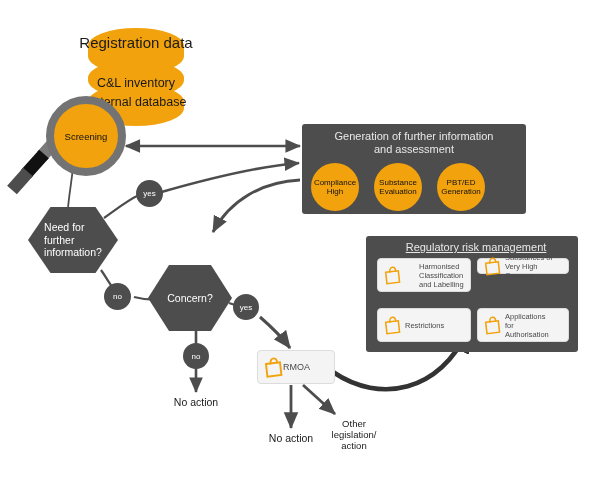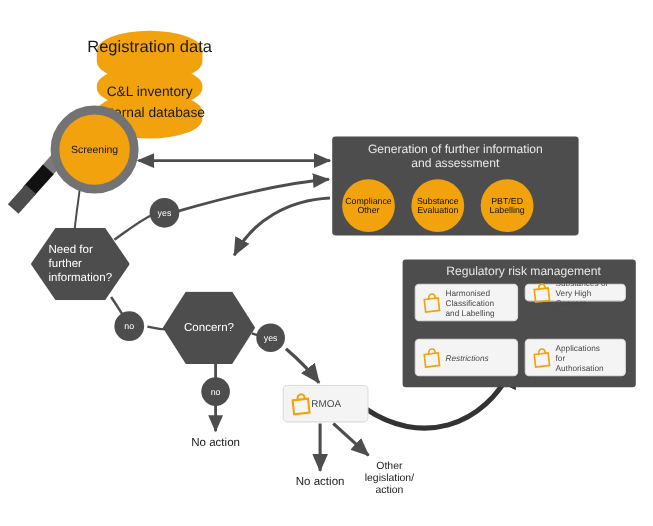--- a/index.html
+++ b/index.html
@@ -127,50 +127,50 @@
 
   <div class="cog" style="left:136px;top:180px;width:27px;height:27px;">yes</div>
   <div class="cog" style="left:104px;top:283px;width:27px;height:27px;">no</div>
   <div class="cog" style="left:233px;top:294px;width:26px;height:26px;">yes</div>
   <div class="cog" style="left:183px;top:343px;width:26px;height:26px;">no</div>
 
   <div class="panel" style="left:302px;top:124px;width:224px;height:90px;"></div>
   <div class="panel-title" style="left:302px;top:130px;width:224px;white-space:pre-line;">Generation of further information
 and assessment</div>
   <div class="circle" style="left:311px;top:163px;width:48px;height:48px;white-space:pre-line;">Compliance
-Other</div>
+High</div>
   <div class="circle" style="left:374px;top:163px;width:48px;height:48px;white-space:pre-line;">Substance
 Evaluation</div>
   <div class="circle" style="left:437px;top:163px;width:48px;height:48px;white-space:pre-line;">PBT/ED
-Labelling</div>
+Generation</div>
 
   <div class="panel" style="left:366px;top:236px;width:212px;height:116px;"></div>
-  <div class="panel-title" style="left:366px;top:241px;width:220px;">Regulatory risk management</div>
+  <div class="panel-title" style="left:366px;top:241px;width:220px;text-decoration:underline;">Regulatory risk management</div>
 
   <div class="card" style="left:377px;top:258px;width:94px;height:34px;">
     <svg class="bag" width="18" height="20" viewBox="0 0 20 22">
       <path d="M3 8 L17 6.4 L18.4 19 L4.4 20.6 Z" fill="none" stroke="#F2A20C" stroke-width="1.7"></path>
       <path d="M7.6 8.4 C7 4.6 8.4 2.6 10.6 2.4 C12.8 2.2 14 4 14.2 7.2" fill="none" stroke="#F2A20C" stroke-width="1.7"></path>
     </svg>
-    <span class="ctext" style="white-space:pre-line;">Harmonised
+    <span class="ctext" style="white-space:pre-line;margin-left:14px;">Harmonised
 Classification
 and Labelling</span>
   </div>
 
   <div class="card" style="left:477px;top:258px;width:92px;height:16px;">
     <svg class="bag" width="18" height="20" viewBox="0 0 20 22">
       <path d="M3 8 L17 6.4 L18.4 19 L4.4 20.6 Z" fill="none" stroke="#F2A20C" stroke-width="1.7"></path>
       <path d="M7.6 8.4 C7 4.6 8.4 2.6 10.6 2.4 C12.8 2.2 14 4 14.2 7.2" fill="none" stroke="#F2A20C" stroke-width="1.7"></path>
     </svg>
     <span class="ctext" style="white-space:pre-line;">Substances of
 Very High
 Concern</span>
   </div>
 
-  <div class="card" style="left:377px;top:308px;width:94px;height:34px;font-style:italic;">
+  <div class="card" style="left:377px;top:308px;width:94px;height:34px;">
     <svg class="bag" width="18" height="20" viewBox="0 0 20 22">
       <path d="M3 8 L17 6.4 L18.4 19 L4.4 20.6 Z" fill="none" stroke="#F2A20C" stroke-width="1.7"></path>
       <path d="M7.6 8.4 C7 4.6 8.4 2.6 10.6 2.4 C12.8 2.2 14 4 14.2 7.2" fill="none" stroke="#F2A20C" stroke-width="1.7"></path>
     </svg>
     <span class="ctext" style="white-space:pre-line;">Restrictions</span>
   </div>
 
   <div class="card" style="left:477px;top:308px;width:92px;height:34px;">
     <svg class="bag" width="18" height="20" viewBox="0 0 20 22">
       <path d="M3 8 L17 6.4 L18.4 19 L4.4 20.6 Z" fill="none" stroke="#F2A20C" stroke-width="1.7"></path>

